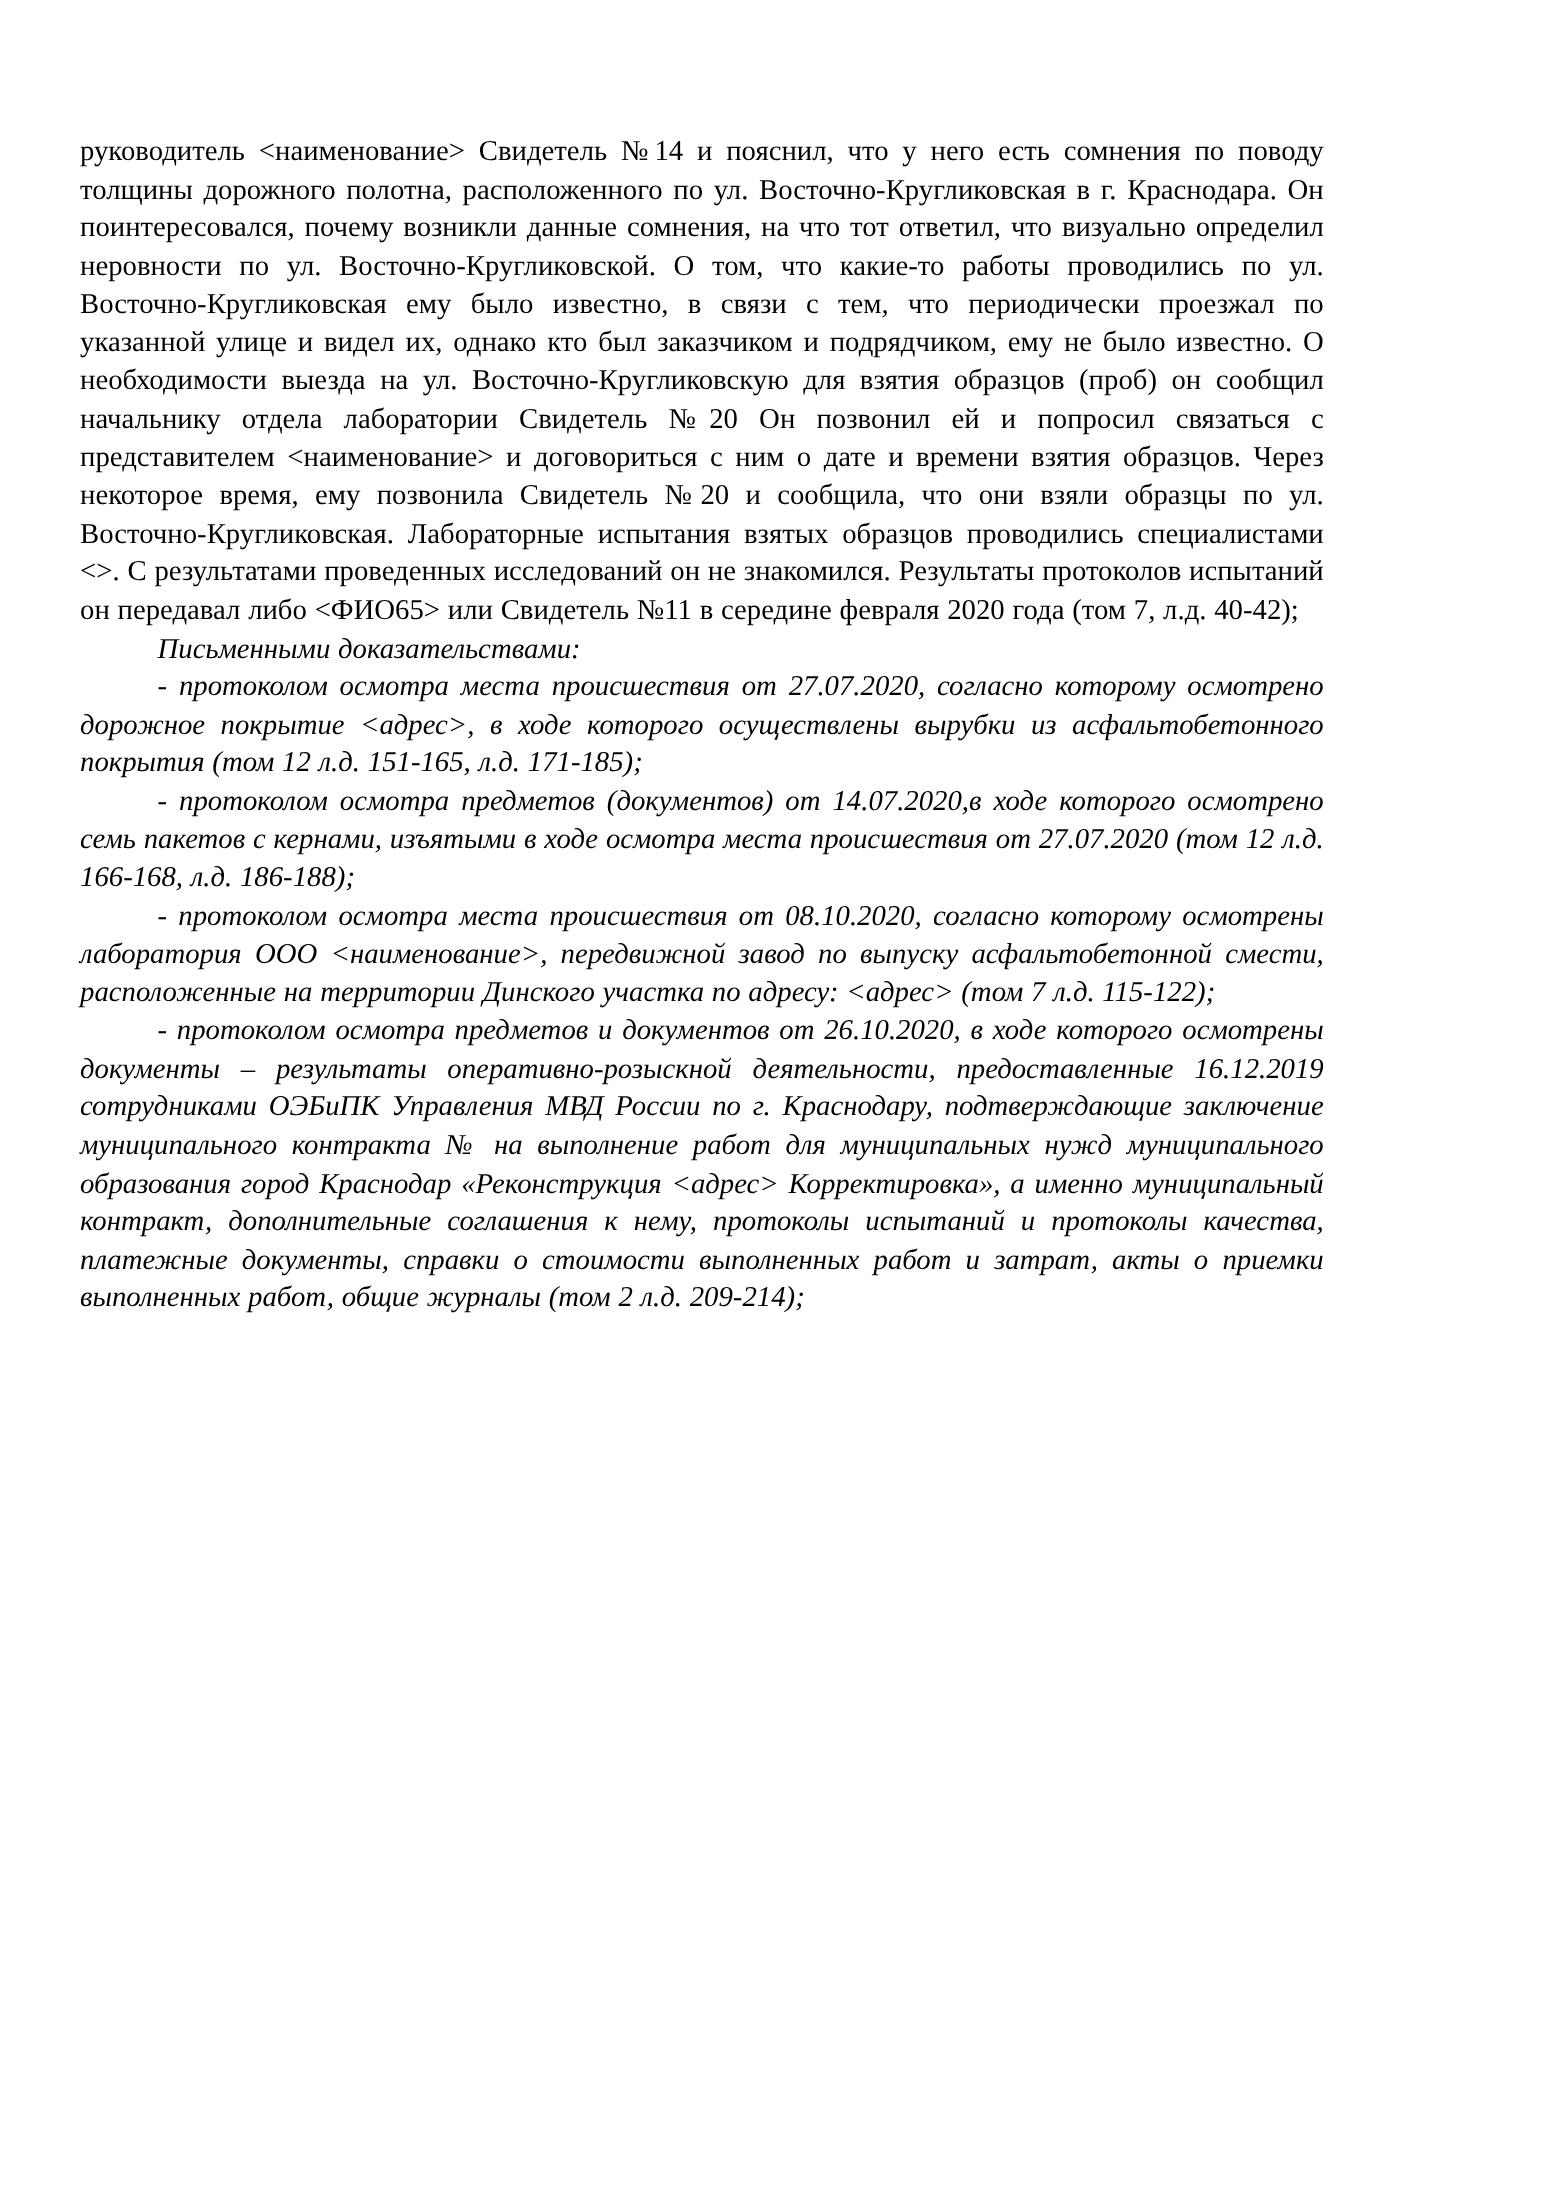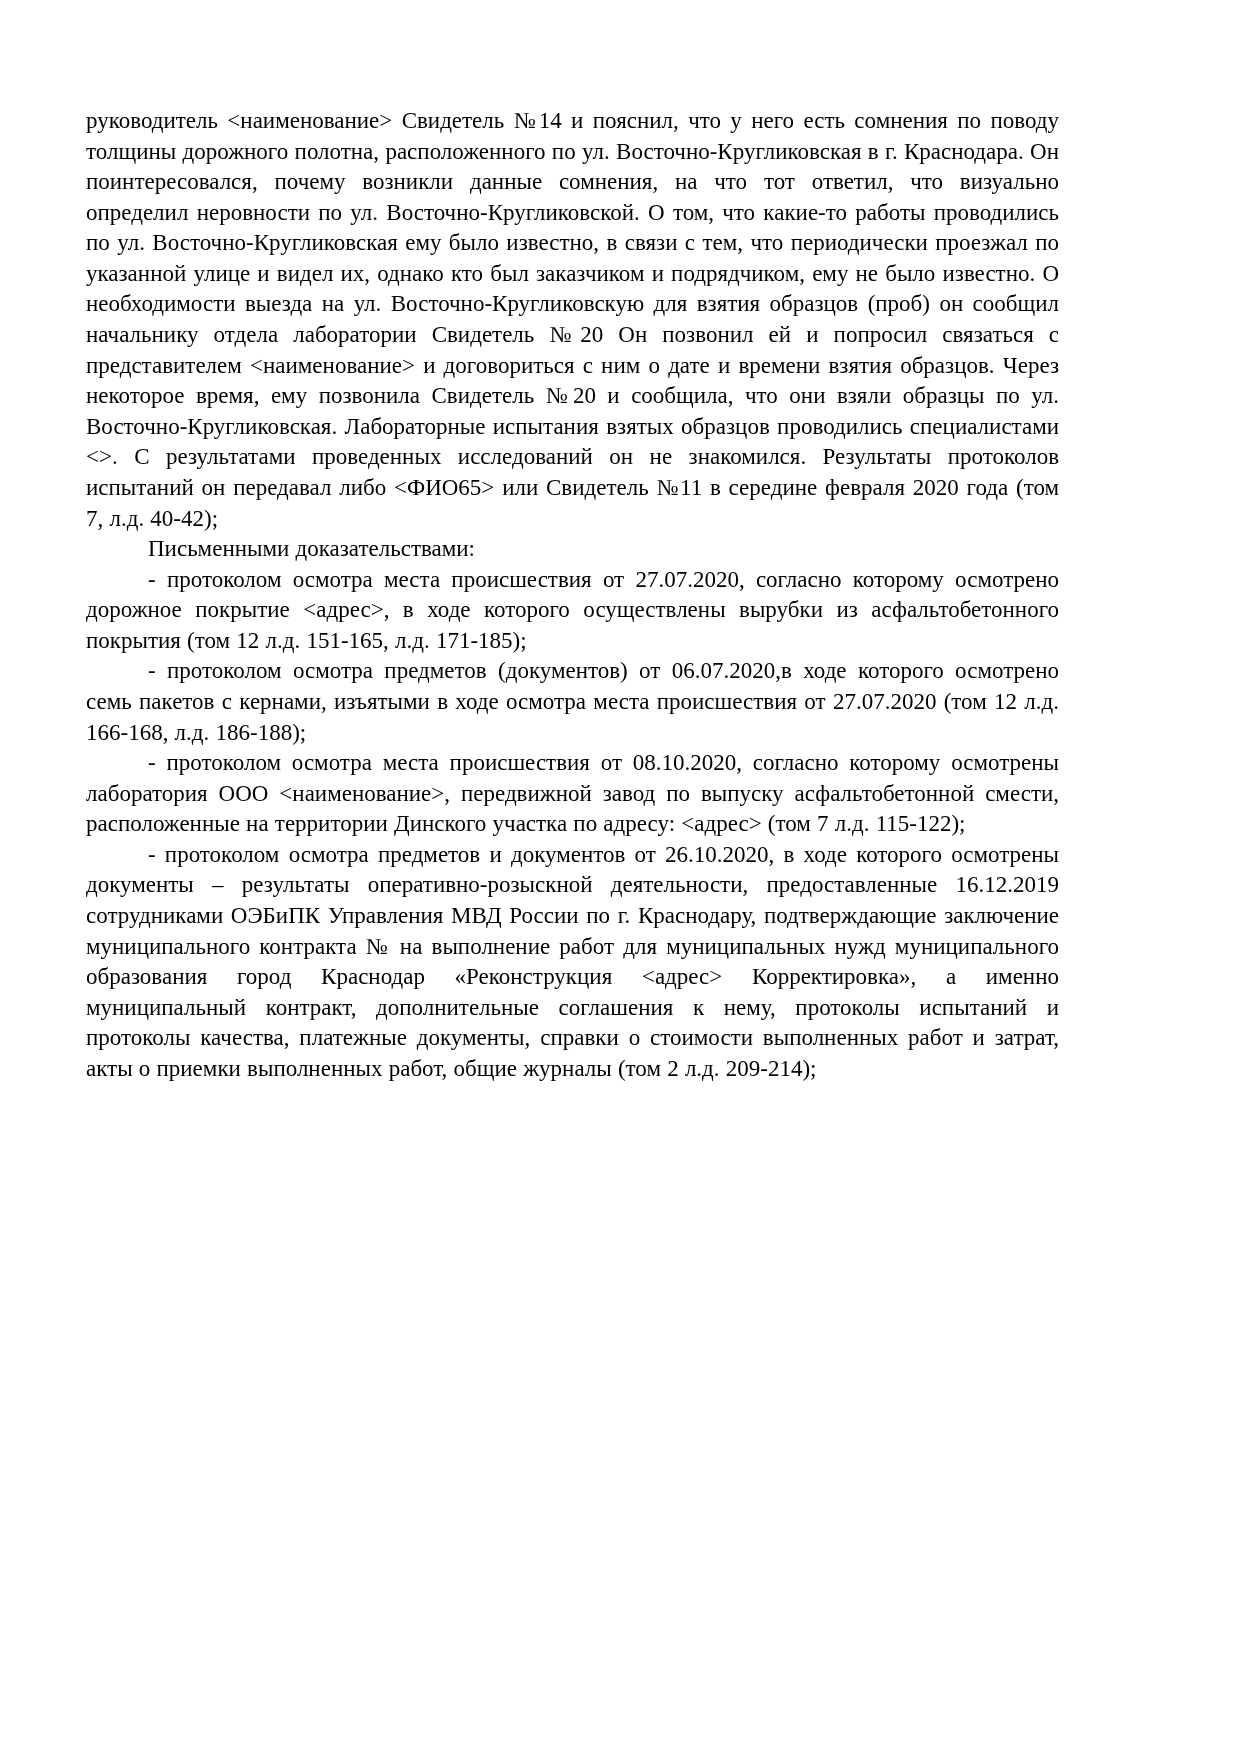--- a/index.html
+++ b/index.html
@@ -5,43 +5,44 @@
   html, body {
     margin: 0;
     padding: 0;
     background: #ffffff;
   }
   .page {
     width: 1241px;
     height: 1755px;
     box-sizing: border-box;
     background: #ffffff;
-    padding: 106px 182px 40px 86px;
+    padding: 106px 182px 40px 64px;
     font-family: "Liberation Serif", serif;
     font-size: 23px;
     line-height: 1.33;
     color: #000000;
     overflow: hidden;
   }
   .page p {
     margin: 0;
     padding: 0;
     text-align: justify;
     hyphens: none;
     word-spacing: 0.02em;
   }
   .page p.indent {
     text-indent: 62px;
+    font-style: italic;
   }
 </style>
 </head>
 <body>
 
 <div class="page">
   <div id="document-content">
       <p class="">руководитель &lt;наименование&gt; Свидетель №14 и пояснил, что у него есть сомнения по поводу толщины дорожного полотна, расположенного по ул. Восточно-Кругликовская в г. Краснодара. Он поинтересовался, почему возникли данные сомнения, на что тот ответил, что визуально определил неровности по ул. Восточно-Кругликовской. О том, что какие-то работы проводились по ул. Восточно-Кругликовская ему было известно, в связи с тем, что периодически проезжал по указанной улице и видел их, однако кто был заказчиком и подрядчиком, ему не было известно. О необходимости выезда на ул. Восточно-Кругликовскую для взятия образцов (проб) он сообщил начальнику отдела лаборатории Свидетель №20 Он позвонил ей и попросил связаться с представителем &lt;наименование&gt; и договориться с ним о дате и времени взятия образцов. Через некоторое время, ему позвонила Свидетель №20 и сообщила, что они взяли образцы по ул. Восточно-Кругликовская. Лабораторные испытания взятых образцов проводились специалистами &lt;&gt;. С результатами проведенных исследований он не знакомился. Результаты протоколов испытаний он передавал либо &lt;ФИО65&gt; или Свидетель №11 в середине февраля 2020 года (том 7, л.д. 40-42);</p>
       <p class="indent">Письменными доказательствами:</p>
       <p class="indent">- протоколом осмотра места происшествия от 27.07.2020, согласно которому осмотрено дорожное покрытие &lt;адрес&gt;, в ходе которого осуществлены вырубки из асфальтобетонного покрытия (том 12 л.д. 151-165, л.д. 171-185);</p>
-      <p class="indent">- протоколом осмотра предметов (документов) от 06.07.2020,в ходе которого осмотрено семь пакетов с кернами, изъятыми в ходе осмотра места происшествия от 27.07.2020 (том 12 л.д. 166-168, л.д. 186-188);</p>
+      <p class="indent">- протоколом осмотра предметов (документов) от 14.07.2020,в ходе которого осмотрено семь пакетов с кернами, изъятыми в ходе осмотра места происшествия от 27.07.2020 (том 12 л.д. 166-168, л.д. 186-188);</p>
       <p class="indent">- протоколом осмотра места происшествия от 08.10.2020, согласно которому осмотрены лаборатория ООО &lt;наименование&gt;, передвижной завод по выпуску асфальтобетонной смести, расположенные на территории Динского участка по адресу: &lt;адрес&gt; (том 7 л.д. 115-122);</p>
       <p class="indent">- протоколом осмотра предметов и документов от 26.10.2020, в ходе которого осмотрены документы – результаты оперативно-розыскной деятельности, предоставленные 16.12.2019 сотрудниками ОЭБиПК Управления МВД России по г. Краснодару, подтверждающие заключение муниципального контракта № на выполнение работ для муниципальных нужд муниципального образования город Краснодар «Реконструкция &lt;адрес&gt; Корректировка», а именно муниципальный контракт, дополнительные соглашения к нему, протоколы испытаний и протоколы качества, платежные документы, справки о стоимости выполненных работ и затрат, акты о приемки выполненных работ, общие журналы (том 2 л.д. 209-214);</p>
     </div>
 </div>
 
 </body></html>

